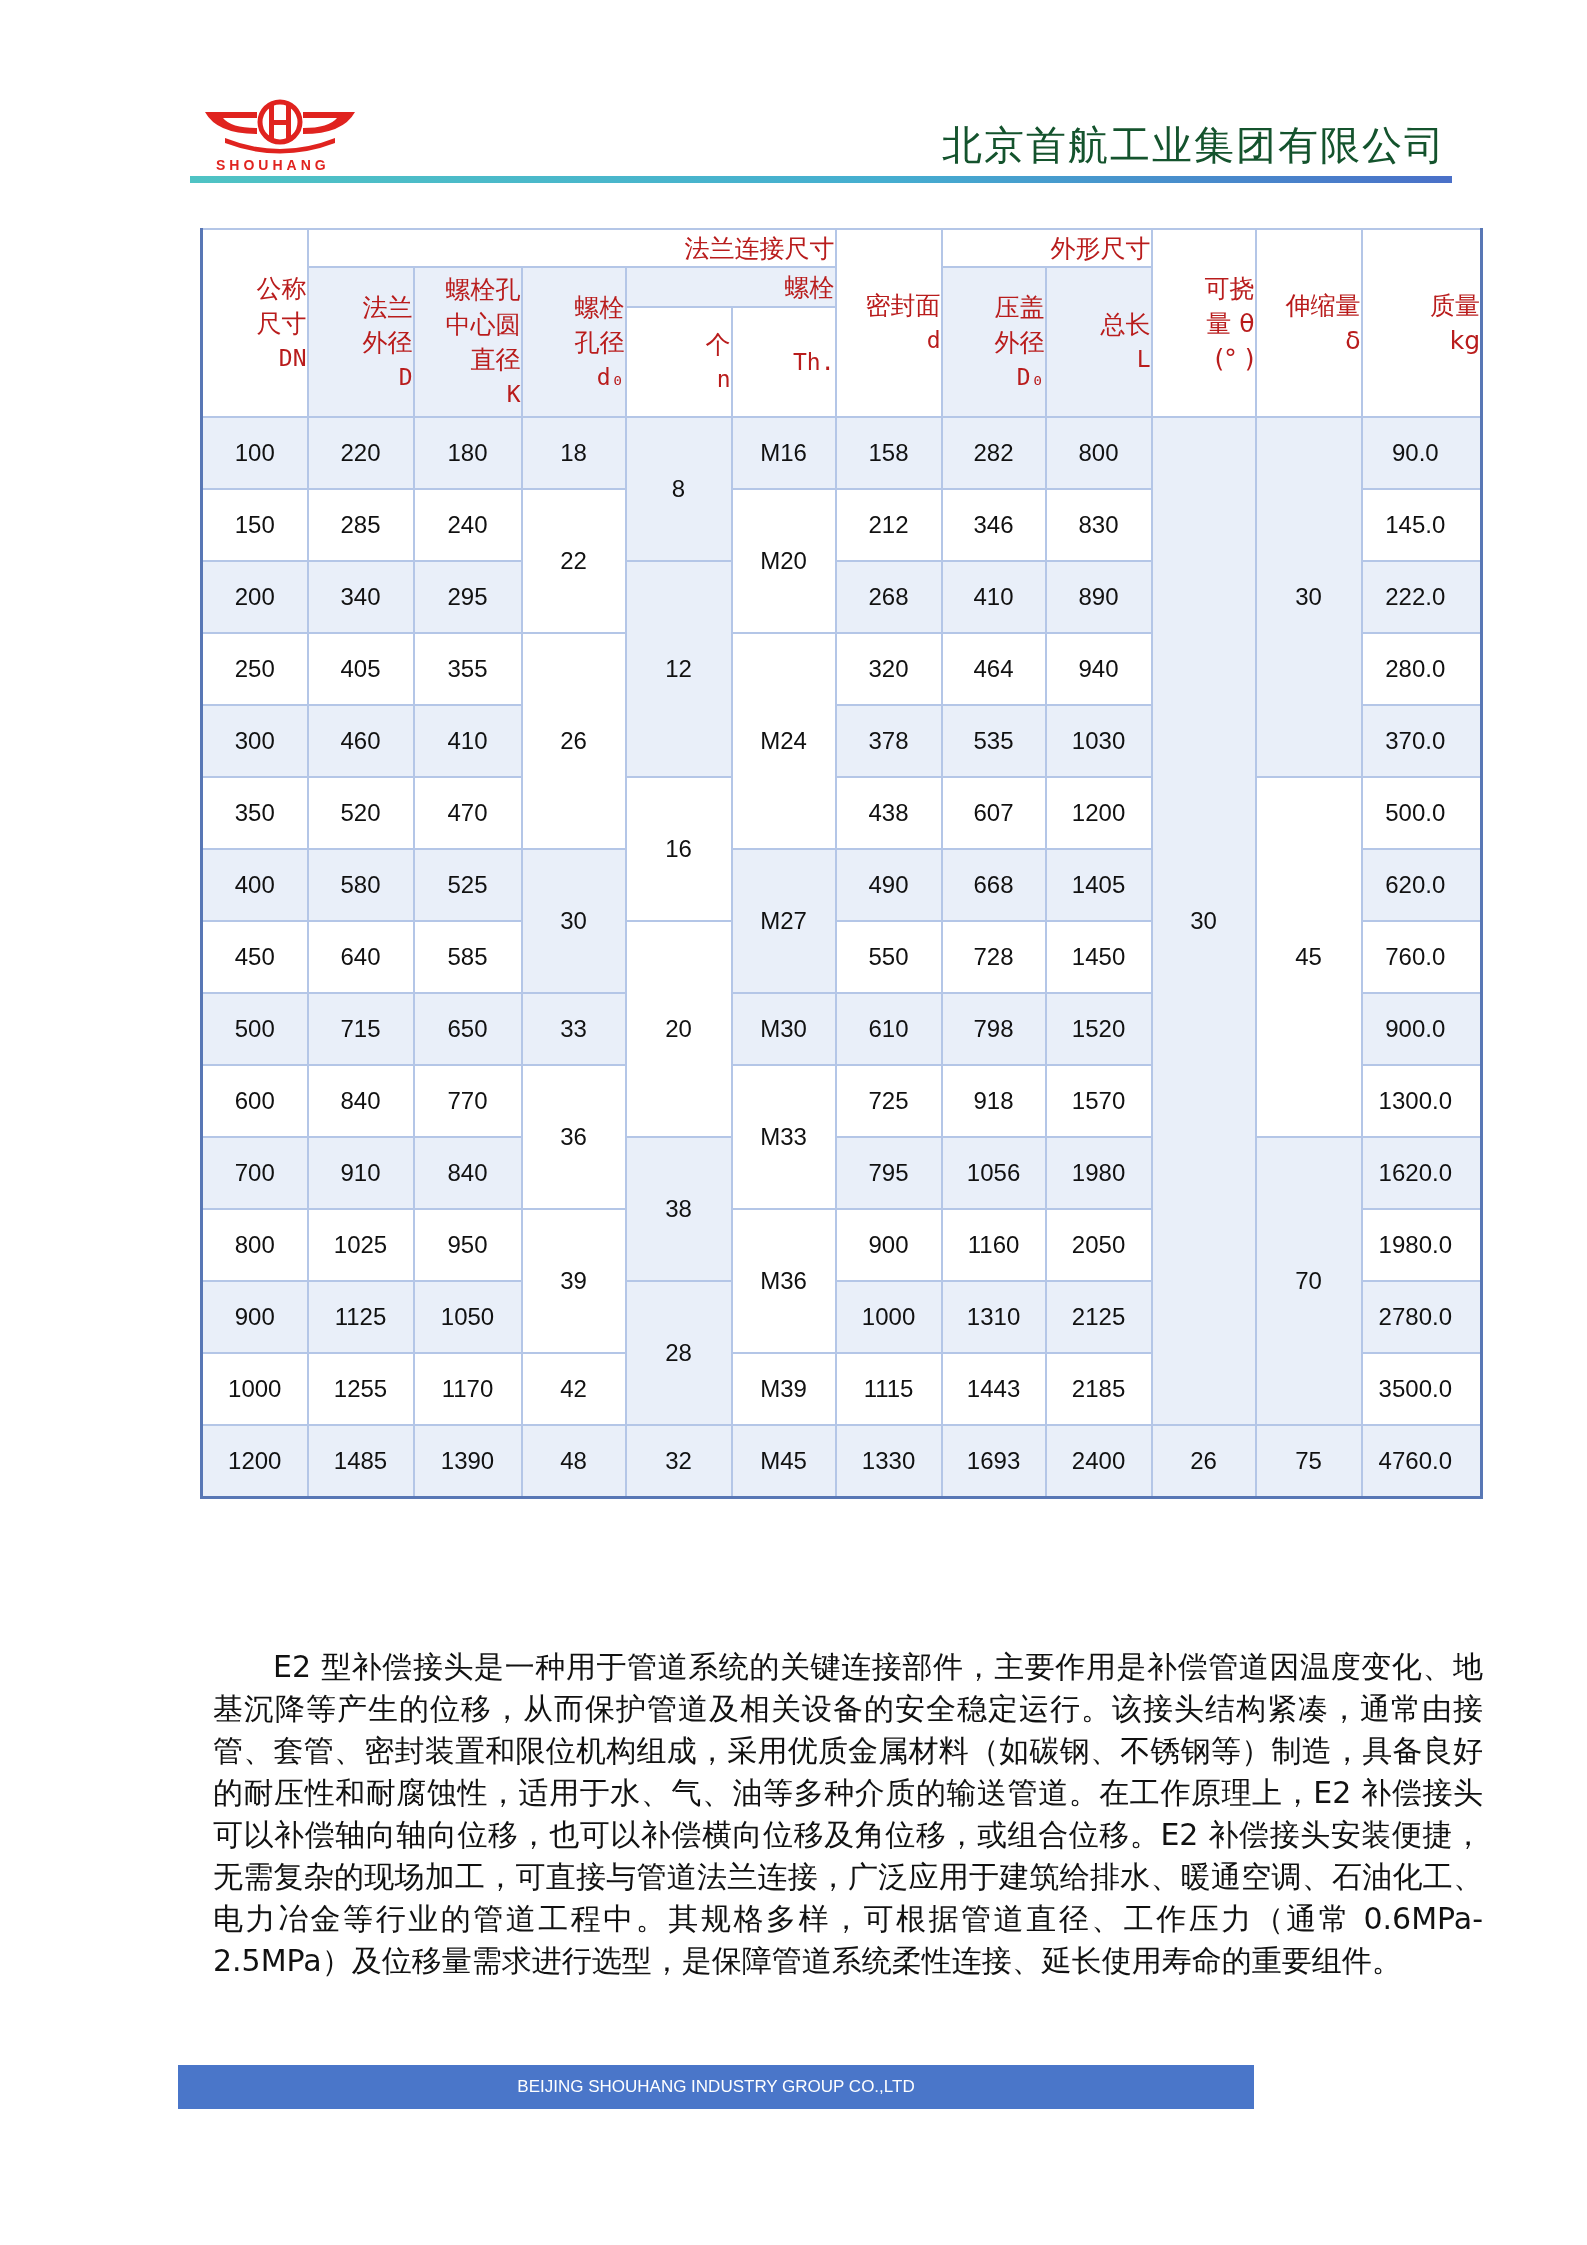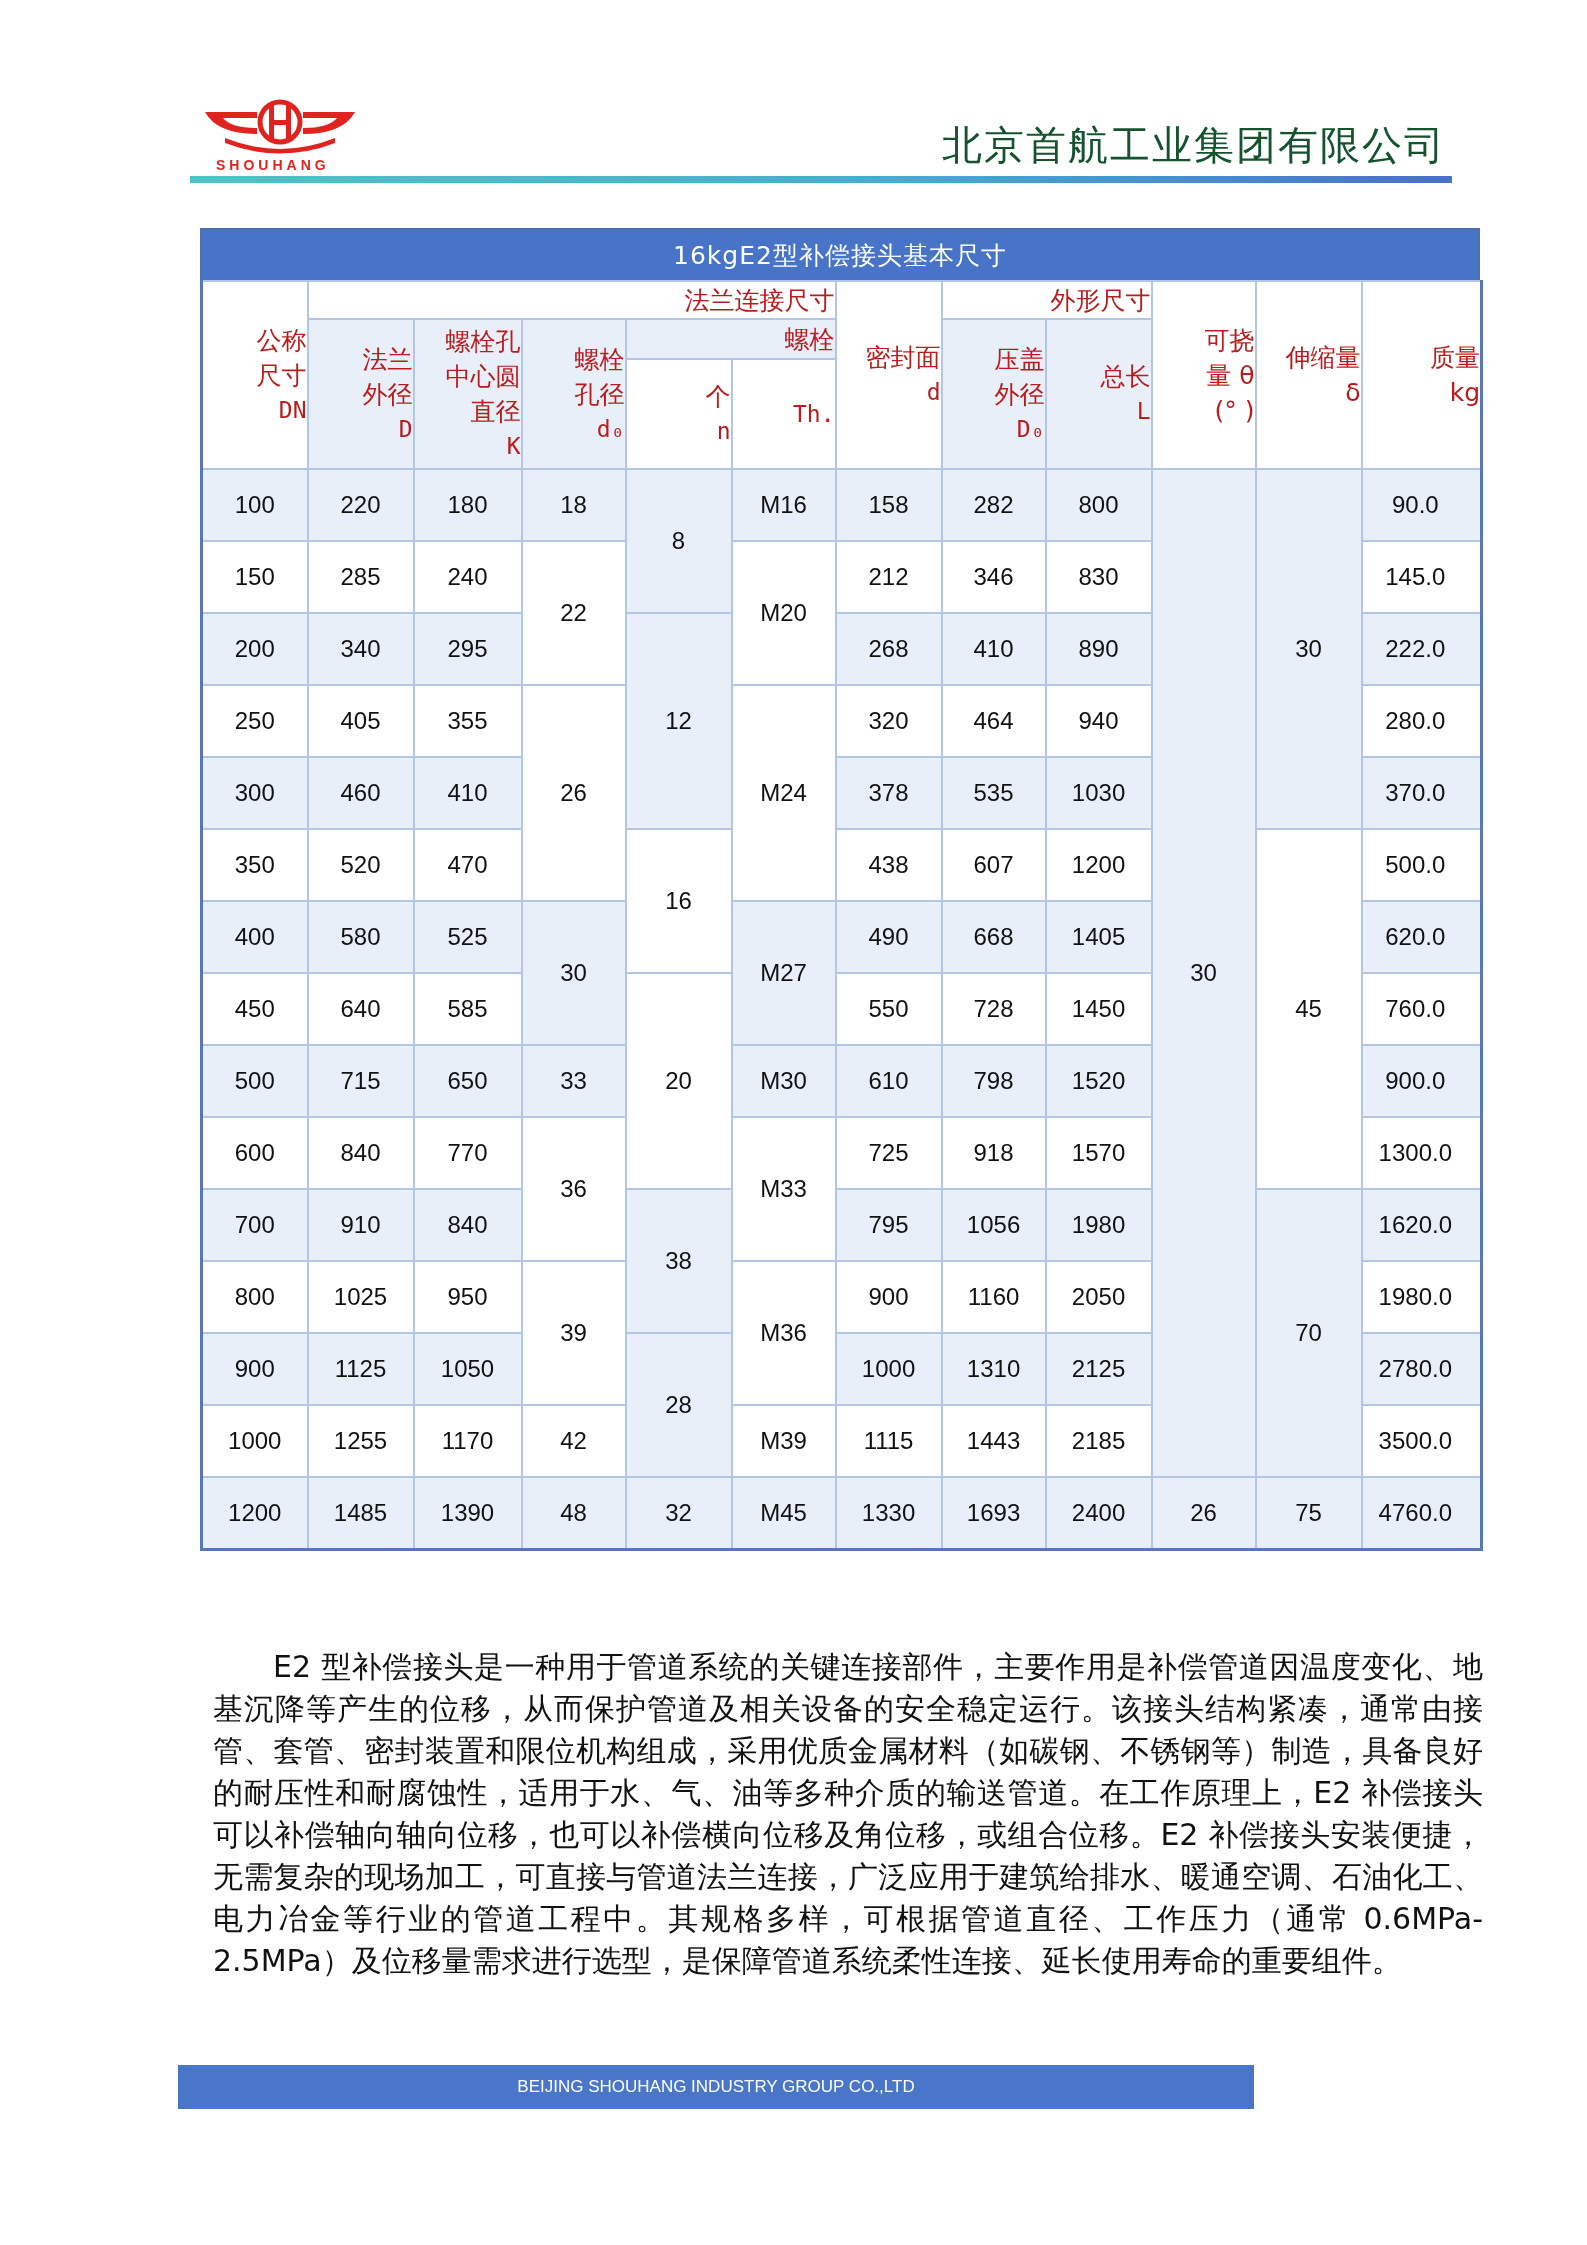--- a/index.html
+++ b/index.html
@@ -55,21 +55,20 @@
     <path d="M0 18 L52 18 L52 24 L18 24 Q26 34 52 34 L52 40 Q12 40 0 18 Z"></path>
     <path d="M150 18 L98 18 L98 24 L132 24 Q124 34 98 34 L98 40 Q138 40 150 18 Z"></path>
     <path d="M20 44 Q75 66 130 44 L130 49 Q75 70 20 49 Z"></path>
   </g>
 </svg>
 <div class="logo-word">SHOUHANG</div>
 <div class="company-cn">北京首航工业集团有限公司</div>
 <div class="header-line"></div>
 
 <div class="spec-wrap">
-  <div class="table-title">16kgE2型补偿接头基本尺寸</div>
   <table class="spec">
     <colgroup>
       <col style="width:106px">
         <col style="width:106px">
         <col style="width:108px">
         <col style="width:104px">
       <col style="width:106px">
         <col style="width:104px">
         <col style="width:106px">
         <col style="width:104px">

